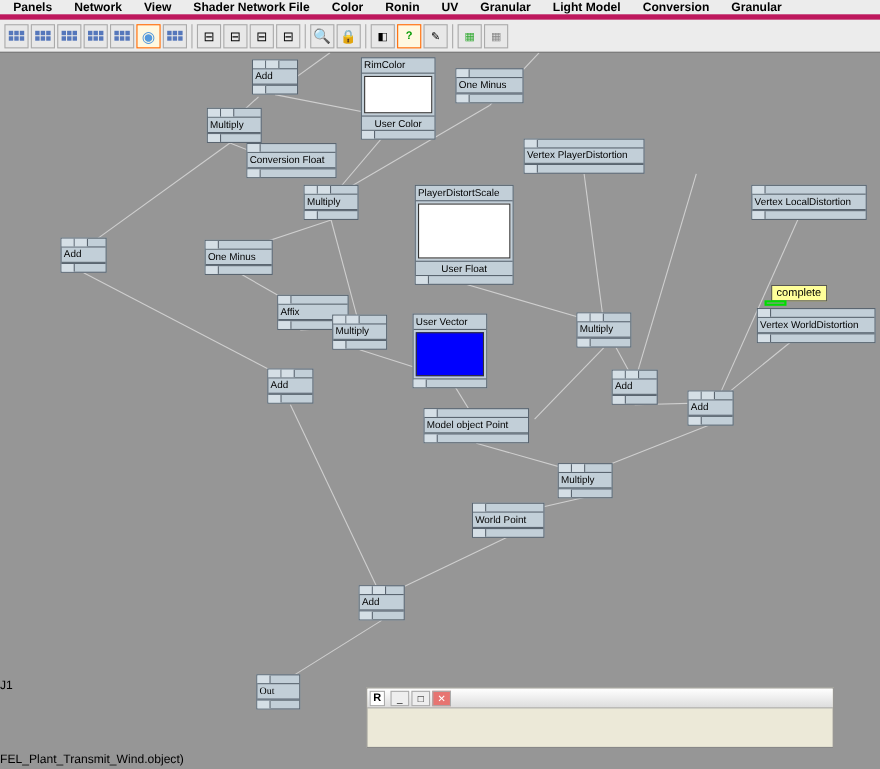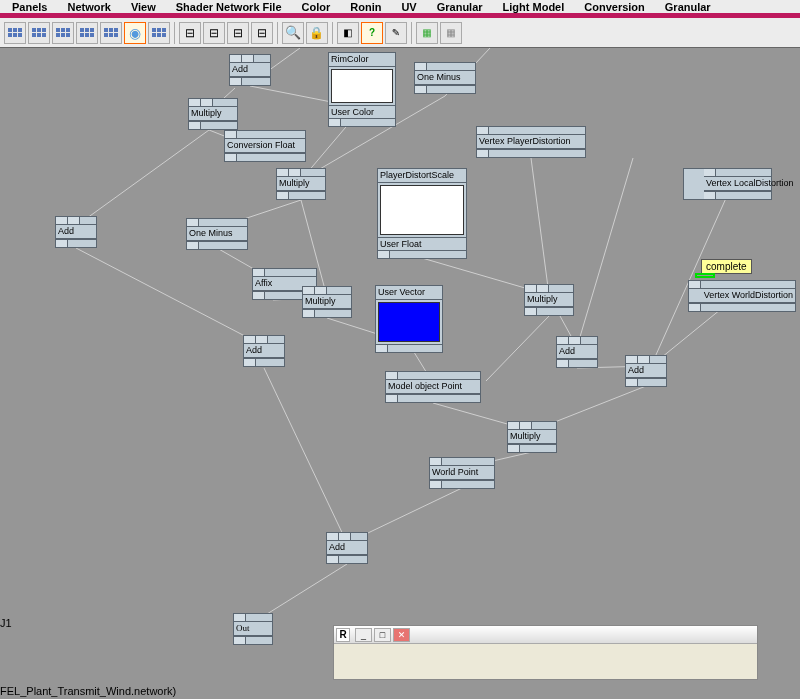--- a/index.html
+++ b/index.html
@@ -99,21 +99,21 @@
   }
   .node .port:last-child { border-right: none; }
   .node .ports-top { border-bottom: 1px solid #5A6570; }
   .node .ports-bottom { border-top: 1px solid #5A6570; }
   .node .swatch {
     margin: 2px;
     border: 1px solid #333;
   }
   .node .swatch.white { background: #fff; }
   .node .swatch.blue { background: #0000FF; }
-  .node .sub { font-size: 9px; padding: 1px 2px; border-top: 1px solid #5A6570; }
+  .node .sub { font-size: 9px; padding: 1px 2px; border-top: 1px solid #5A6570; text-align: center; }
   .tooltip {
     position: absolute;
     background: #FFFF99;
     border: 1px solid #555;
     padding: 1px 4px;
     font-size: 10px;
   }
   .highlight {
     position: absolute;
     border: 2px solid #00DD00;
@@ -428,21 +428,21 @@
         <div class="title-row">
           <div class="title">PlayerDistortScale</div>
         </div>
         <div class="swatch white" style="height: 50px;"></div>
         <div class="sub">User Float</div>
         <div class="ports-bottom">
           <div class="port"></div>
           <div style="flex: 1 1 0%;"></div>
         </div>
       </div>
-      <div class="node" style="left: 683px; top: 120px; width: 89px; padding-left: 20px;">
+      <div class="node" style="left: 683px; top: 120px; width: 105px;">
         <div class="ports-top">
           <div class="port"></div>
           <div style="flex: 1 1 0%;"></div>
         </div>
         <div class="title-row">
           <div class="title">Vertex LocalDistortion</div>
         </div>
         <div class="ports-bottom">
           <div class="port"></div>
           <div style="flex: 1 1 0%;"></div>
@@ -519,21 +519,21 @@
           <div style="flex: 1 1 0%;"></div>
         </div>
         <div class="title-row">
           <div class="title">Multiply</div>
         </div>
         <div class="ports-bottom">
           <div class="port"></div>
           <div style="flex: 1 1 0%;"></div>
         </div>
       </div>
-      <div class="node" style="left: 688px; top: 232px; width: 108px; text-align: right;">
+      <div class="node" style="left: 688px; top: 232px; width: 108px;">
         <div class="ports-top">
           <div class="port"></div>
           <div style="flex: 1 1 0%;"></div>
         </div>
         <div class="title-row">
           <div class="title">Vertex WorldDistortion</div>
         </div>
         <div class="ports-bottom">
           <div class="port"></div>
           <div style="flex: 1 1 0%;"></div>
@@ -647,21 +647,21 @@
           <div class="port"></div>
           <div style="flex: 1 1 0%;"></div>
         </div>
       </div>
     </div>
 
   <div class="tooltip" style="left:701px;top:211px">complete</div>
   <div class="highlight" style="left:695px;top:225px;width:20px;height:5px"></div>
 
   <div class="status" style="left:0;top:569px">J1</div>
-  <div class="status" style="left:0;top:637px">FEL_Plant_Transmit_Wind.network)</div>
+  <div class="status" style="left:0;top:637px">FEL_Plant_Transmit_Wind.object)</div>
 
   <div class="launcher" style="left:333px;top:577px;width:425px;height:55px">
     <div class="titlebar">
       <div class="icon">R</div>
       <div class="win-btn">_</div>
       <div class="win-btn">□</div>
       <div class="win-btn close">✕</div>
     </div>
   </div>
 </div>

